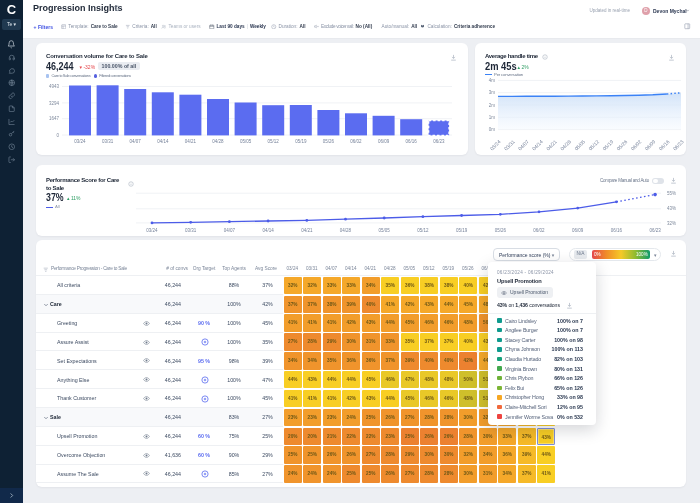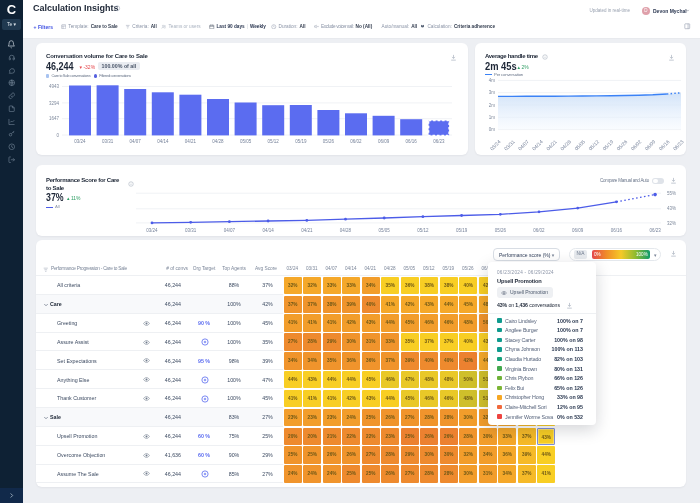--- a/index.html
+++ b/index.html
@@ -49,21 +49,21 @@
 <svg class="abs" style="left:7.5px;top:155.6px" width="7.5" height="7.5" viewBox="0 0 24 24" fill="none" stroke="#7f90a2" stroke-width="1.8">
       <path d="M9 3H5a2 2 0 00-2 2v14a2 2 0 002 2h4"></path>
       <path d="M16 17l5-5-5-5M21 12H9"></path>
     </svg>
 <div class="abs" style="left:0;top:488px;width:23px;height:15px;background:#11294a"></div>
 <svg class="abs" style="left:8px;top:492px" width="7" height="7" viewBox="0 0 24 24" fill="none" stroke="#9fb0c0" stroke-width="3">
       <path d="M9 5l7 7-7 7"></path>
     </svg>
 </div>
 <div class="abs" style="left:23px;top:0;width:677px;height:39px;background:#fff;border-bottom:1px solid #e8eaee"></div>
-<div class="abs" style="left:33px;top:2.5px;font-size:9px;font-weight:700;color:#222b3a">Calculation Insights</div>
+<div class="abs" style="left:33px;top:2.5px;font-size:9px;font-weight:700;color:#222b3a">Progression Insights</div>
 <svg class="abs" style="left:114px;top:5px" width="6.5" height="6.5" viewBox="0 0 24 24" fill="none" stroke="#9aa4b4" stroke-width="2">
     <circle cx="12" cy="12" r="9"></circle>
     <path d="M12 11v5M12 7.5v1"></path>
   </svg>
 <div class="abs" style="left:589.5px;top:8px;font-size:4.5px;color:#98a1b0">Updated in real-time</div>
 <div class="abs" style="left:641.5px;top:6.5px;width:8.5px;height:8.5px;border-radius:50%;background:#dfa0aa;color:#fff;font-size:4.5px;text-align:center;line-height:8.5px">D</div>
 <div class="abs" style="left:653px;top:7.5px;font-size:5px;font-weight:600;color:#2a3650">Devon Mychal</div>
 <svg class="abs" style="left:685px;top:8.2px" width="5" height="5" viewBox="0 0 24 24" fill="none" stroke="#5a6578" stroke-width="2.5">
     <path d="M6 9l6 6 6-6"></path>
   </svg>

